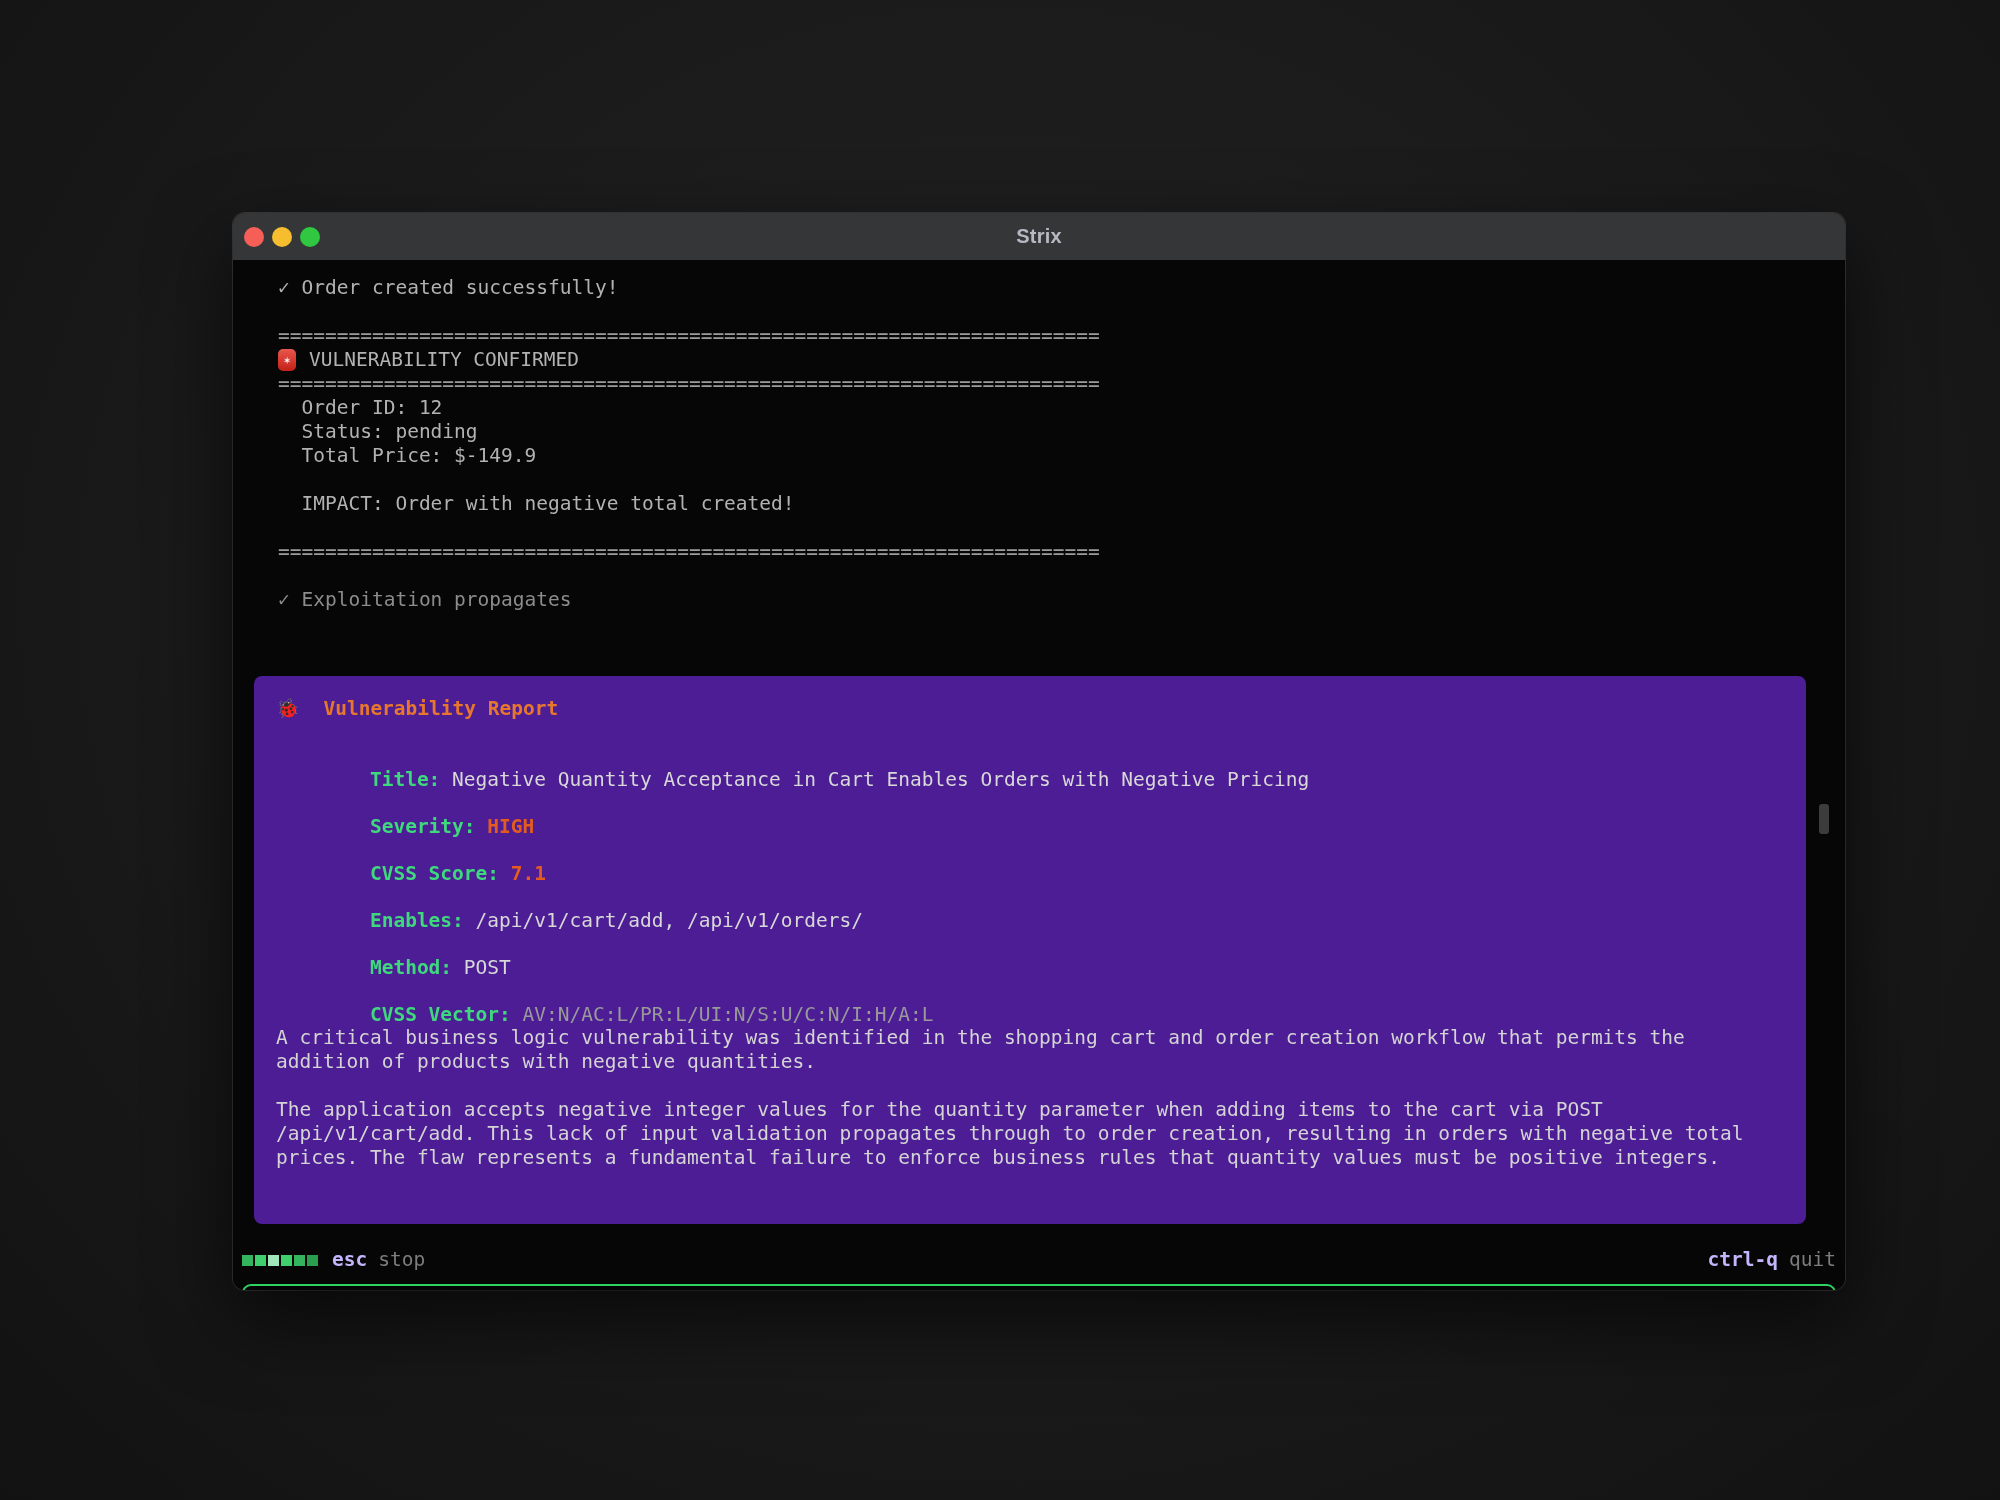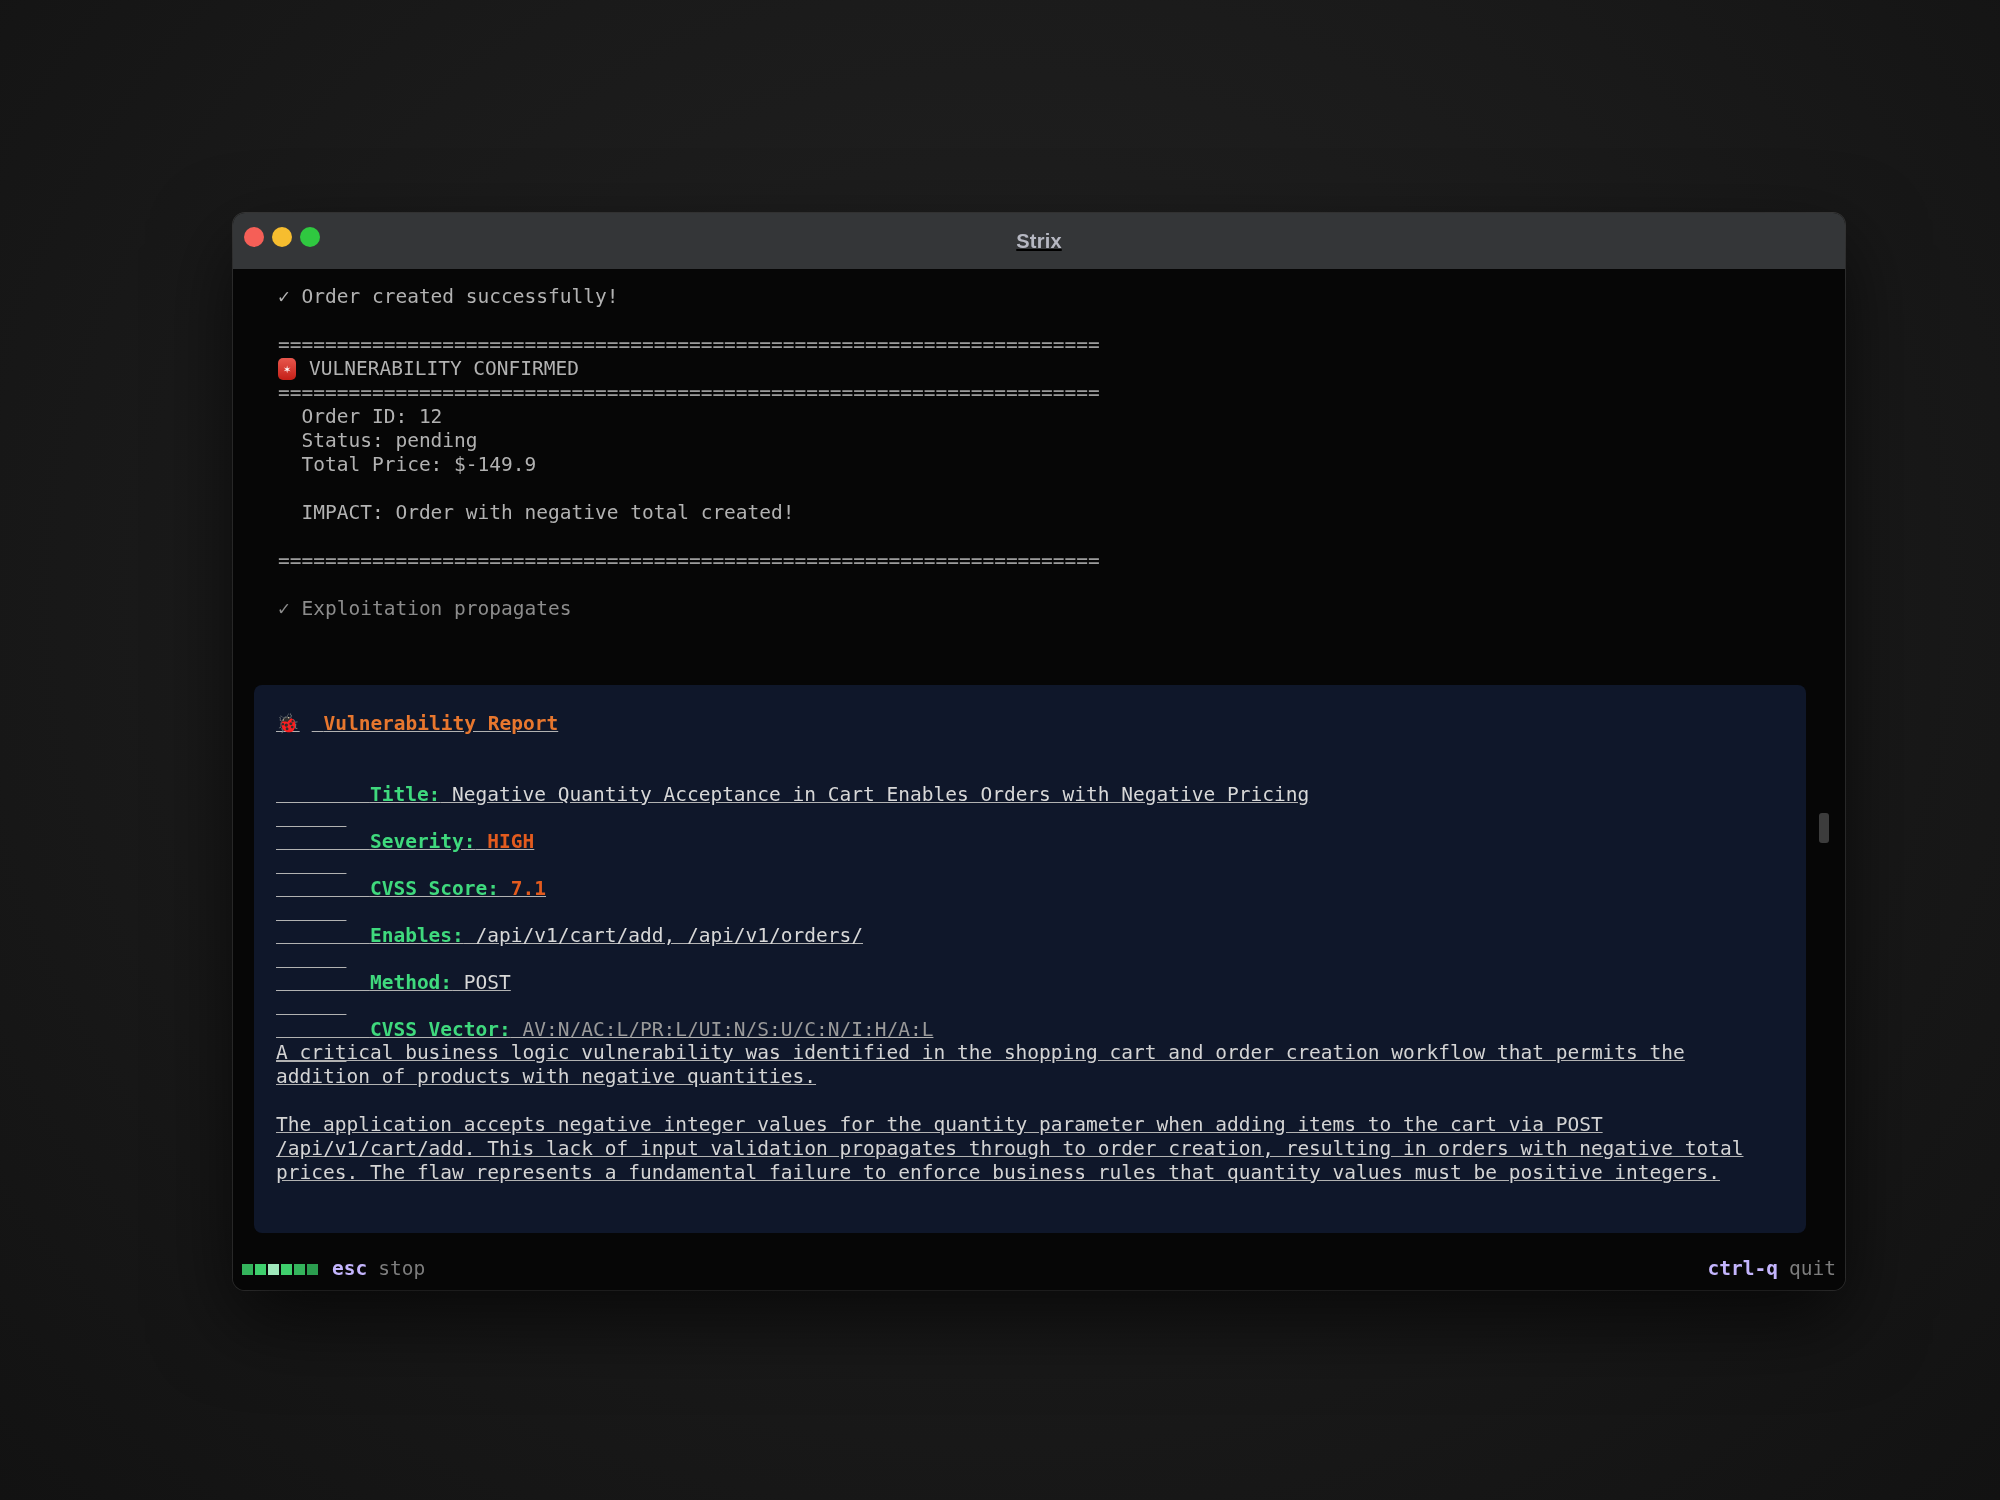--- a/index.html
+++ b/index.html
@@ -13,24 +13,23 @@
   }
 
   
   .window {
     position:absolute; left:233px; top:213px; width:1612px; height:1077px;
     border-radius:12px; overflow:hidden;
     background:#060606;
     box-shadow:0 30px 80px rgba(0,0,0,.65), 0 0 0 1px #3a3a3a;
   }
   .titlebar {
-    height:56px; background:#343638;
+    height:47px; background:#343638;
     display:flex; align-items:center; justify-content:center;
     position:relative;
-    text-decoration:underline;
   }
   .traffic { position:absolute; left:11px; top:0; height:47px; display:flex; align-items:center; gap:8px; }
   .light { width:20px; height:20px; border-radius:50%; border:none; padding:0; cursor:pointer; }
   .light.red    { background:#f55f57; }
   .light.yellow { background:#f6bd2f; }
   .light.green  { background:#2fc840; }
   .win-title {
     font-family:"Liberation Sans", sans-serif; font-weight:bold;
     font-size:20px; color:#b6b8c2; letter-spacing:.2px;
   }
@@ -50,22 +49,22 @@
   .alert-badge {
     width:18px; height:22px; border-radius:5px; margin-right:13px;
     background:linear-gradient(180deg,#e8574d 0%, #c41f17 100%);
     color:#ffffff; font-size:12px; line-height:22px; text-align:center;
     display:inline-block;
   }
 
   
   .panel {
     position:absolute; left:21px; top:416px; width:1552px; height:548px;
-    background:#0f172a; border-radius:8px;
-    padding:26px 22px 0 22px; overflow:hidden;text-decoration:underline;
+    background:#4c1d95; border-radius:8px;
+    padding:20px 22px 0 22px; overflow:hidden;
   }
   .report-header { height:24px; margin-bottom:24px; }
   .report-header .bug { margin-right:12px; font-size:19px; }
   .report-header .rh-text { color:#e8772e; font-weight:bold; }
   .field { height:24px; margin-bottom:23px; white-space:pre; }
   .f-label { color:#3fd97d; font-weight:bold; }
   .f-light { color:#d8d8d8; }
   .f-alert { color:#e35b1e; font-weight:bold; }
   .f-dim   { color:#9a9a9a;margin-top:20px; }
   .desc-header { color:#3fd97d; font-weight:bold; height:24px; }

